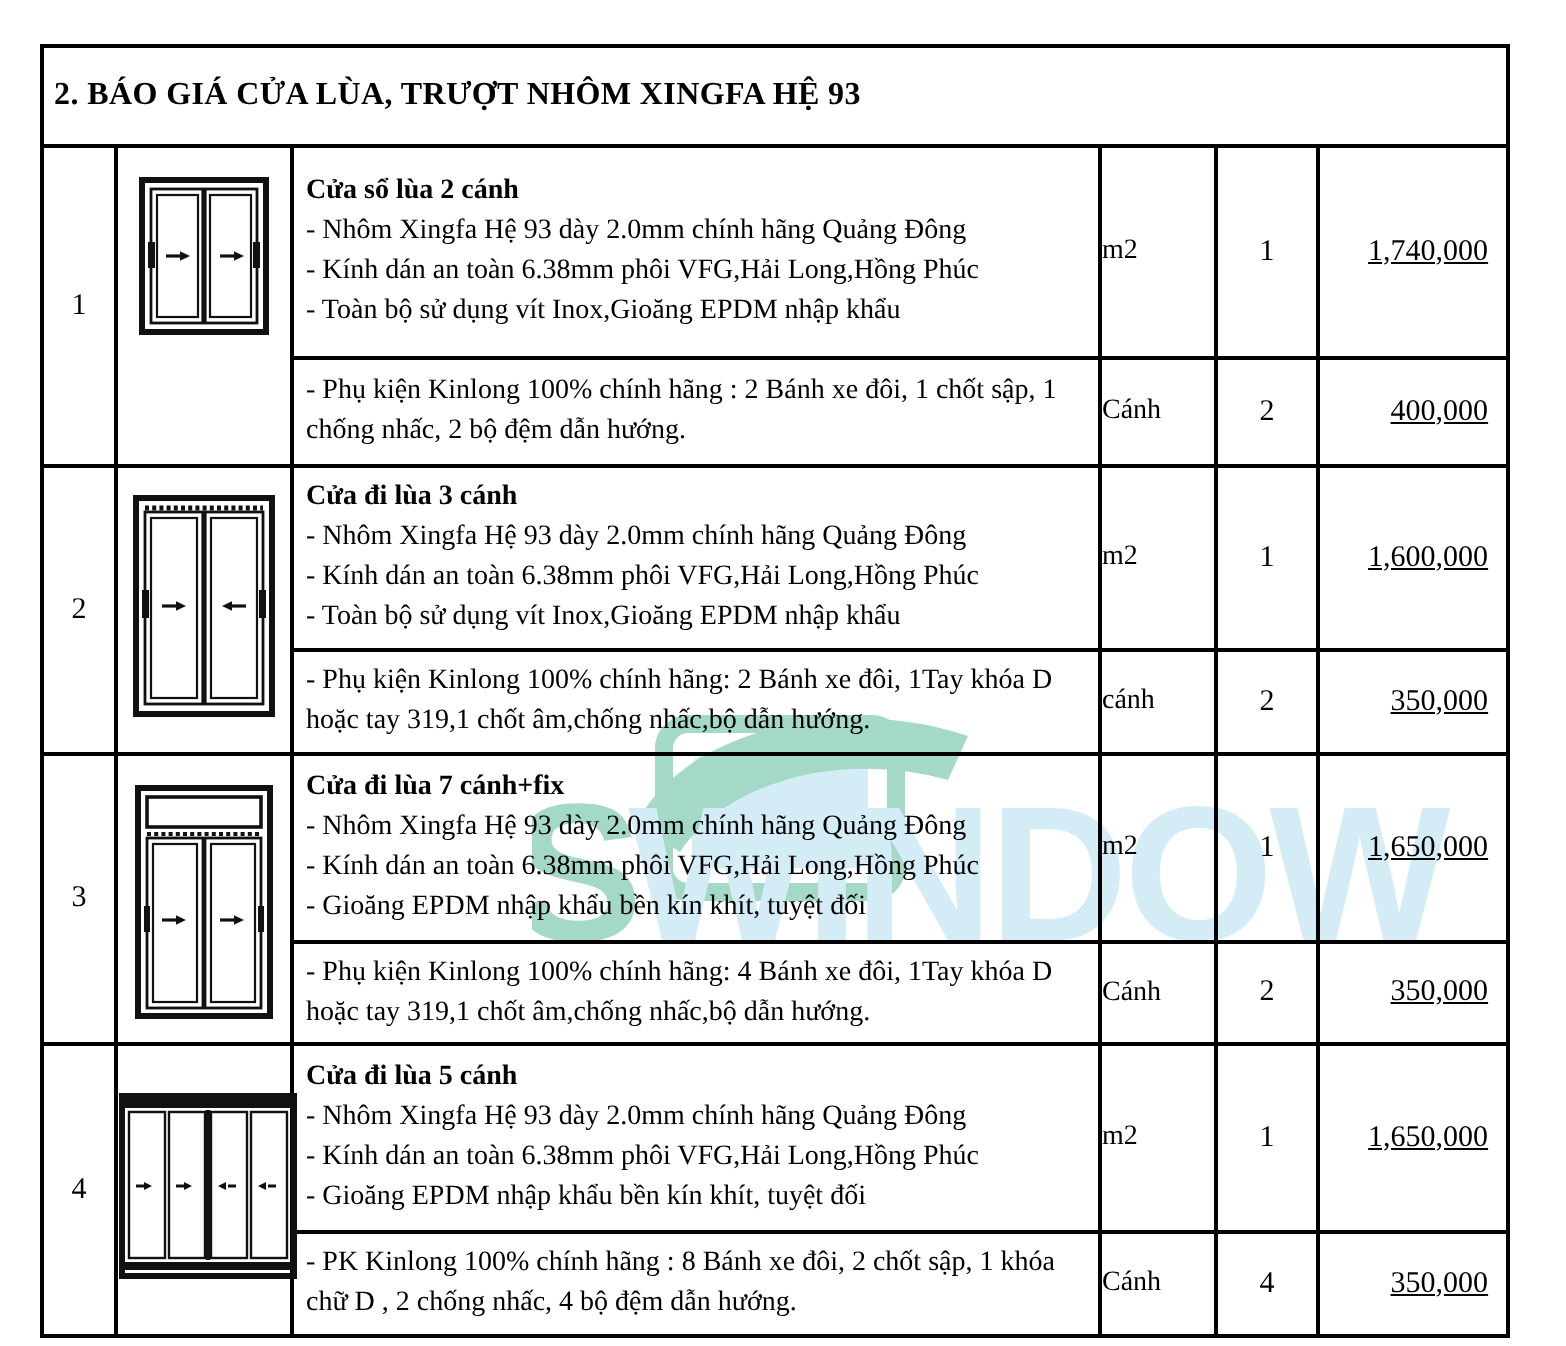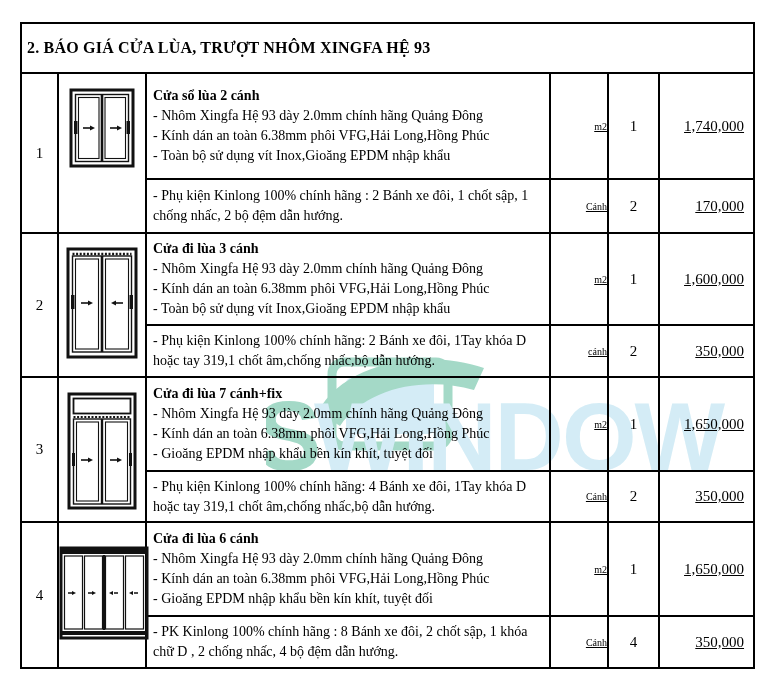--- a/index.html
+++ b/index.html
@@ -30,21 +30,21 @@
     font-weight: bold;
     font-size: 16px;
     padding: 2px 2px 2px 5px !important;
     letter-spacing: 0.2px;
   }
   .num-cell   { text-align: center; font-size: 15px; }
   .img-cell   { text-align: center; }
   .img-top    { vertical-align: top !important; padding-top: 14px !important; }
   .desc-cell  { padding: 4px 4px 4px 6px !important; font-size: 14px; line-height: 1.42; }
   .desc-title { font-weight: bold; }
-  .unit-cell  { text-align: right; font-size: 10px; text-decoration: underline; }
+  .unit-cell  { text-align: left; font-size: 14px; }
   .qty-cell   { text-align: center; font-size: 15px; }
   .price-cell { text-align: right; font-size: 15px; padding-right: 9px !important; text-decoration: underline; }
   .diagram { display: inline-block; }
   .watermark {
     position: absolute; left: 266px; top: 346px;
     width: 460px; height: 142px;
     opacity: 0.48;
     mix-blend-mode: multiply;
     pointer-events: none;
     z-index: 3;
@@ -91,21 +91,21 @@
         <div>- Toàn bộ sử dụng vít Inox,Gioăng EPDM nhập khẩu</div>
       </td>
       <td class="unit-cell">m2</td>
       <td class="qty-cell">1</td>
       <td class="price-cell">1,740,000</td>
     </tr>
     <tr style="height:54px">
       <td class="desc-cell">- Phụ kiện Kinlong 100% chính hãng : 2 Bánh xe đôi, 1 chốt sập, 1 chống nhấc, 2 bộ đệm dẫn hướng.</td>
       <td class="unit-cell">Cánh</td>
       <td class="qty-cell">2</td>
-      <td class="price-cell">170,000</td>
+      <td class="price-cell">400,000</td>
     </tr>
 
     <tr style="height:92px">
       <td class="num-cell" rowspan="2">2</td>
       <td class="img-cell" rowspan="2">
         <svg class="diagram" width="72" height="112" viewBox="0 0 72 112">
           <rect x="2" y="2" width="68" height="108" fill="none" stroke="#111" stroke-width="3"></rect>
           <line x1="6.5" y1="7" x2="65.5" y2="7" stroke="#111" stroke-width="2.4" stroke-dasharray="2 1.6"></line>
           <rect x="6.5" y="9" width="59" height="96" fill="none" stroke="#111" stroke-width="1.4"></rect>
           <line x1="36" y1="9" x2="36" y2="105" stroke="#111" stroke-width="2.6"></line>
@@ -188,21 +188,21 @@
             <path d="M17 47 l-4 -2 v4 z" fill="#111"></path>
           <line x1="29" y1="47" x2="33" y2="47" stroke="#111" stroke-width="1.5"></line>
             <path d="M37 47 l-4 -2 v4 z" fill="#111"></path>
           <path d="M50 47 l4 -2 v4 z" fill="#111"></path>
             <line x1="55" y1="47" x2="59" y2="47" stroke="#111" stroke-width="1.5"></line>
           <path d="M70 47 l4 -2 v4 z" fill="#111"></path>
             <line x1="75" y1="47" x2="79" y2="47" stroke="#111" stroke-width="1.5"></line>
         </svg>
       </td>
       <td class="desc-cell">
-        <div class="desc-title">Cửa đi lùa 6 cánh</div>
+        <div class="desc-title">Cửa đi lùa 5 cánh</div>
         <div>- Nhôm Xingfa Hệ 93 dày 2.0mm chính hãng Quảng Đông</div>
         <div>- Kính dán an toàn 6.38mm phôi VFG,Hải Long,Hồng Phúc</div>
         <div>- Gioăng EPDM nhập khẩu bền kín khít, tuyệt đối</div>
       </td>
       <td class="unit-cell">m2</td>
       <td class="qty-cell">1</td>
       <td class="price-cell">1,650,000</td>
     </tr>
     <tr style="height:52px">
       <td class="desc-cell">- PK Kinlong 100% chính hãng : 8 Bánh xe đôi, 2 chốt sập, 1 khóa chữ D , 2 chống nhấc, 4 bộ đệm dẫn hướng.</td>

